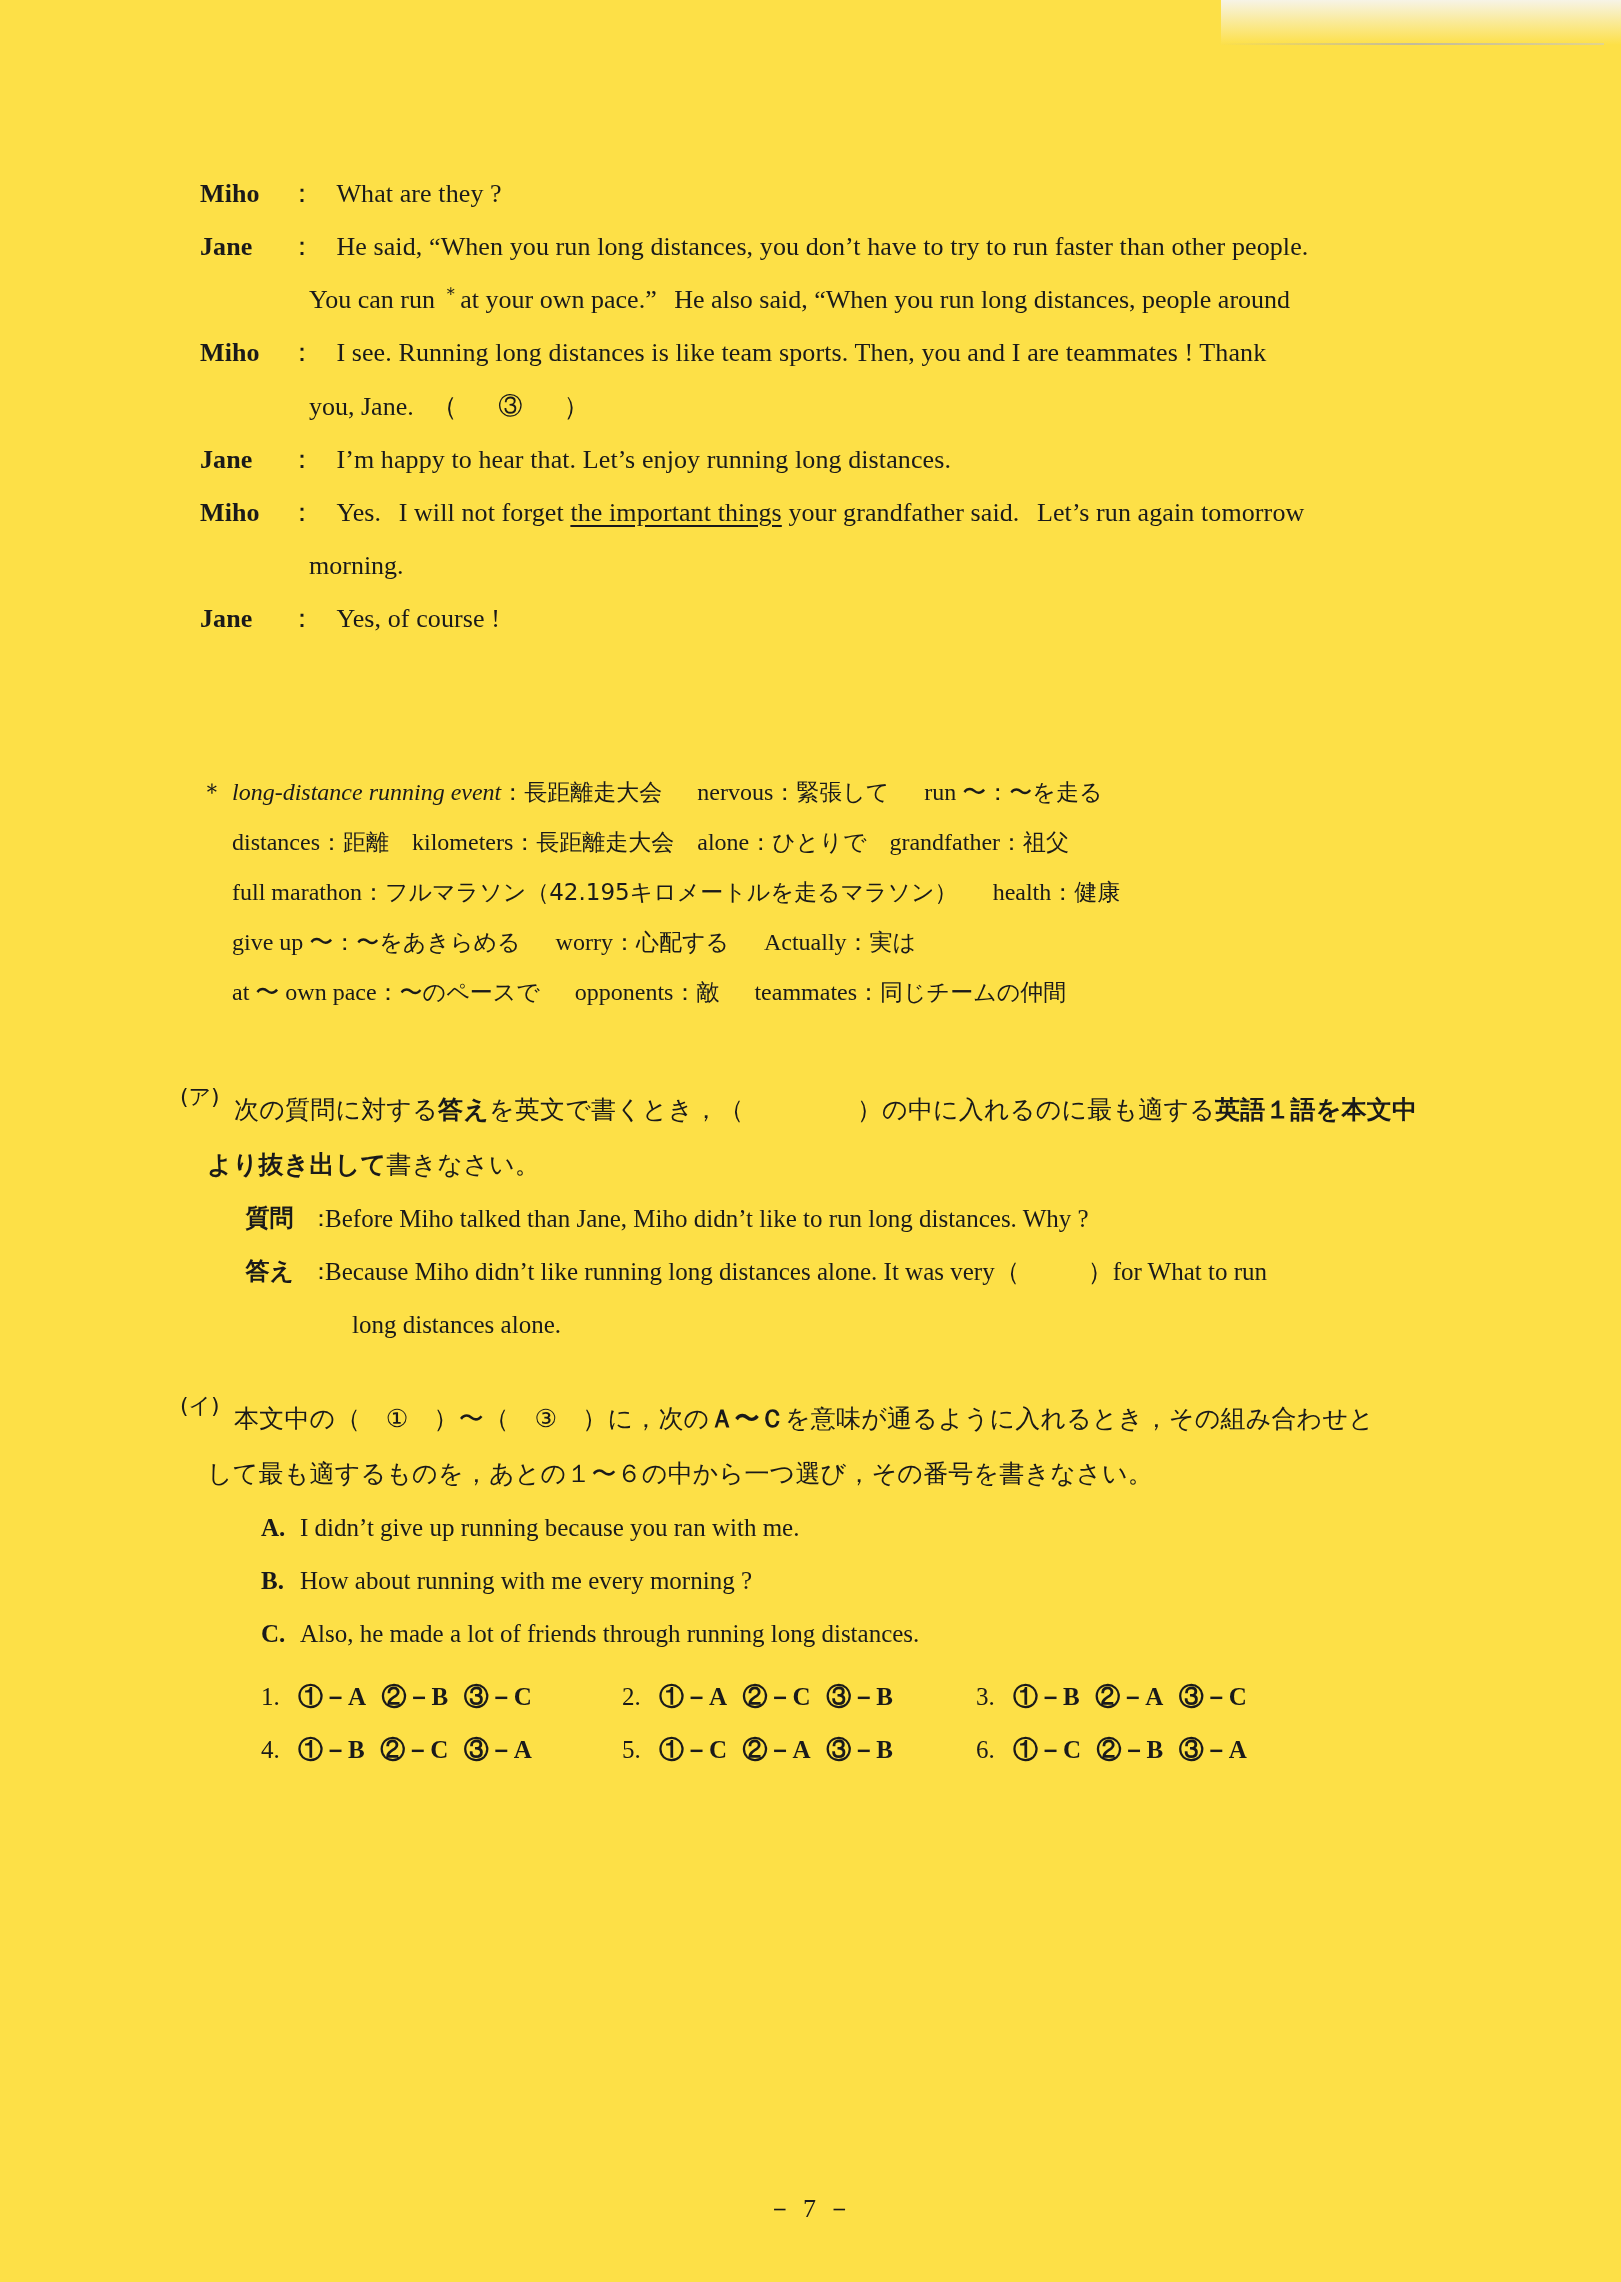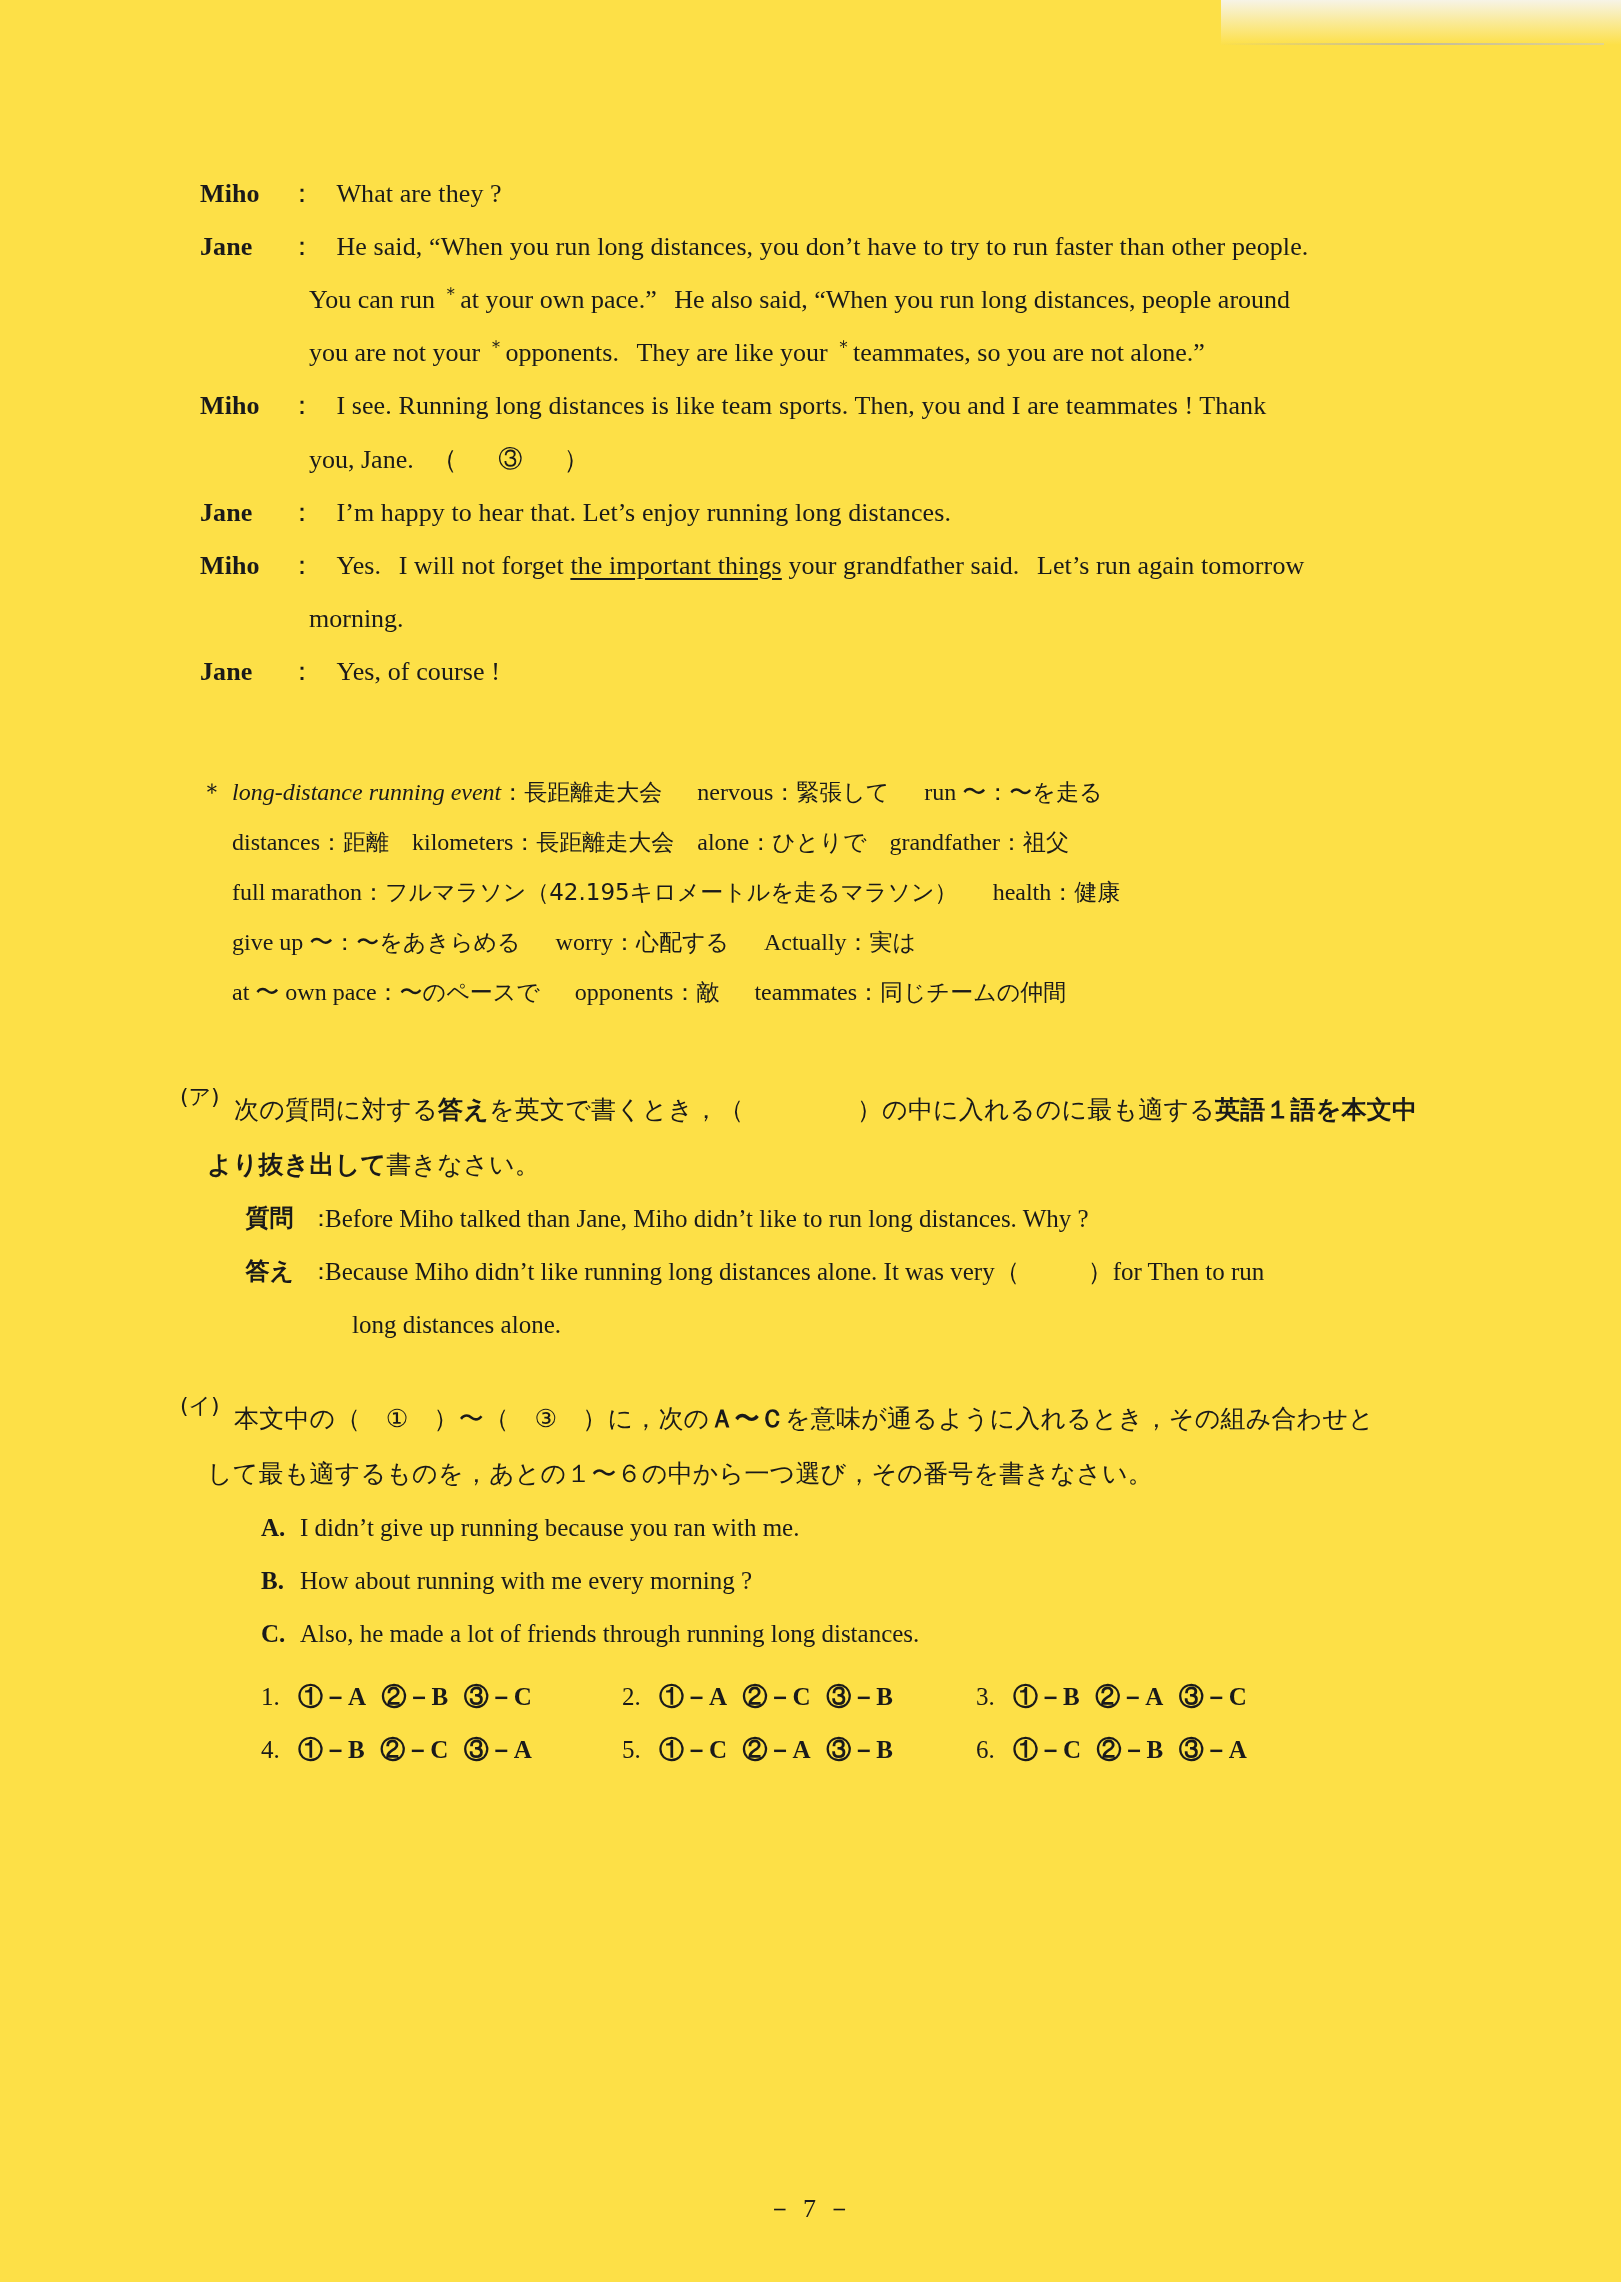--- a/index.html
+++ b/index.html
@@ -218,23 +218,20 @@
     </div>
 
     <div class="d-line">
       <span class="d-speaker">Jane</span>
       <span class="d-colon">：</span>
       <span class="d-text">He said, “When you run long distances, you don’t have to try to run faster than other people.</span>
     </div>
     <div class="d-cont">
       You can run <sup class="ast">＊</sup>at your own pace.”<span class="sp2"></span>He also said, “When you run long distances, people around
     </div>
-    <div class="d-cont">
-      you are not your <sup class="ast">＊</sup>opponents.<span class="sp2"></span>They are like your <sup class="ast">＊</sup>teammates, so you are not alone.”
-    </div>
 
     <div class="d-line">
       <span class="d-speaker">Miho</span>
       <span class="d-colon">：</span>
       <span class="d-text">I see.  Running long distances is like team sports.  Then, you and I are teammates !  Thank</span>
     </div>
     <div class="d-cont">
       you, Jane.<span class="sp2"></span><span class="blankparen">（<span class="gap"></span><span class="circnum">③</span><span class="gap"></span>）</span>
     </div>
 
@@ -289,21 +286,21 @@
 
       <div class="qa-line" style="margin-left:11.6px;">
         <span class="qa-label jp">質問</span>
         <span class="qa-colon jp">：</span>
         <span class="qa-text">Before Miho talked than Jane, Miho didn’t like to run long distances.  Why ?</span>
       </div>
 
       <div class="qa-line" style="margin-left:11.6px;">
         <span class="qa-label jp">答え</span>
         <span class="qa-colon jp">：</span>
-        <span class="qa-text"><span>Because Miho didn’t like running long distances alone.  It was very（</span><span style="display:inline-block;width:68px;"></span><span>）for Then to run</span></span>
+        <span class="qa-text"><span>Because Miho didn’t like running long distances alone.  It was very（</span><span style="display:inline-block;width:68px;"></span><span>）for What to run</span></span>
       </div>
       <div class="qa-cont" style="margin-left:118px;">long distances alone.</div>
     </div>
   </div>
 
   <div class="qblock" style="left:180px; top:1391px;">
     <span class="q-marker">(イ)</span>
     <div class="q-body">
       <div class="q-jp"><span>本文中の（　①　）〜（　③　）に，次の</span><b>Ａ〜Ｃ</b><span>を意味が通るように入れるとき，その組み合わせと</span></div>
       <div class="q-jp" style="margin-left:-27px;">して最も適するものを，あとの１〜６の中から一つ選び，その番号を書きなさい。</div>

